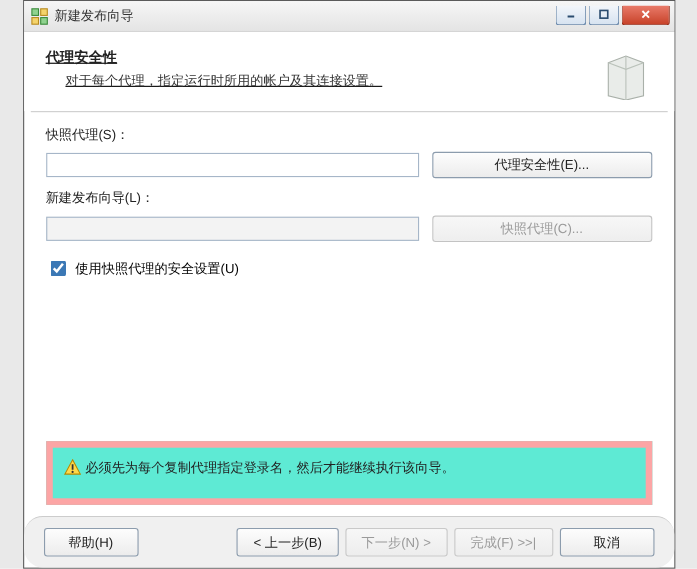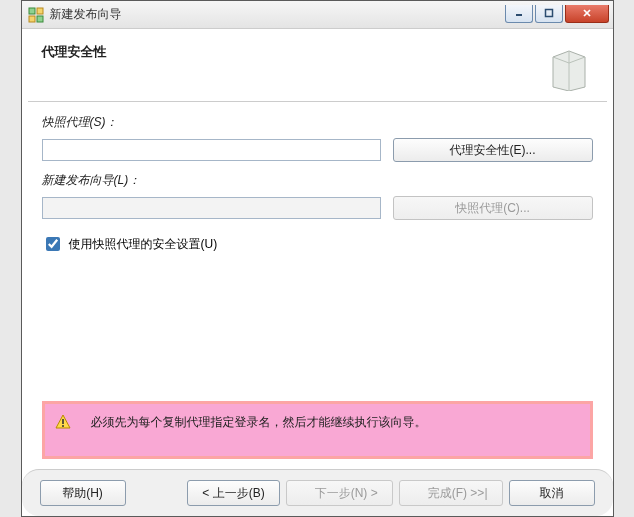--- a/index.html
+++ b/index.html
@@ -33,73 +33,73 @@
   .tc-btn.close {
     width: 44px;
     background: linear-gradient(#e97b6a,#c8432a);
     border-color: #9a2d18; color: #fff;
   }
   .tc-btn svg { width: 10px; height: 10px; }
   .header {
     padding: 14px 20px 10px 20px;
     display: flex; gap: 10px;
     background: #fff;
+    text-decoration: underline;
   }
   .header-left { flex: 1; }
   .header-title { font-size: 13px; font-weight: bold; color: #222; }
   .header-sub { color: #333; margin-left: 18px; margin-top: 4px; }
   .header-graphic {
     width: 48px; height: 48px;
     display: flex; align-items: flex-end; justify-content: center;
   }
   .header-graphic svg { width: 44px; height: 44px; }
   .divider { border: none; border-top: 1px solid #ccc; margin: 0 6px; }
   .body {
     flex: 1; padding: 12px 20px 0 20px;
     display: flex; flex-direction: column;
   }
-  .form-row { margin-bottom: 4px; font-style: italic; }
+  .form-row { margin-bottom: 4px; }
   .form-label { color: #222; margin-bottom: 3px; display: block; }
   .input-line { display: flex; gap: 12px; align-items: center; margin-bottom: 10px; }
   .text-input {
     flex: 1; height: 22px; border: 1px solid #a6b6c8; background: #fff;
     padding: 0 4px;
   }
   .sec-btn {
     width: 200px; height: 24px;
     border: 1px solid #8c9cad; background: linear-gradient(#fdfdfd,#ececec);
     border-radius: 3px; cursor: pointer; color: #222;
   }
   .sec-btn:disabled {
     color: #9a9a9a; border-color: #c3c3c3; background: linear-gradient(#f7f7f7,#eee);
     cursor: default;
   }
   .cb-row { display: flex; align-items: center; gap: 6px; margin-top: 4px; }
   .cb-row input[type=checkbox] { width: 14px; height: 14px; accent-color: #3b78b5; }
   .warning-box {
     margin-top: auto; margin-bottom: 10px;
-    border: 3px solid #fca5a5; background: #f9a8d4;
-    padding: 10px 10px; display: flex; align-items: flex-start; gap: 20px;
+    border: 6px solid #fca5a5; background: #5eead4;
+    padding: 10px 10px; display: flex; align-items: flex-start; gap: 4px;
     height: 58px;
   }
   .warning-box .warn-icon { flex: 0 0 auto; }
   .warning-box .warn-text { color: #222; }
   .footer {
     border-top: 1px solid #ccc; background: #f0f0f0;
     padding: 10px 18px; display: flex; align-items: center; gap: 6px; border-radius: 17px;
   }
   .footbtn {
     height: 26px; padding: 0 14px; min-width: 86px;
     border: 1px solid #8c9cad; background: linear-gradient(#fdfdfd,#ececec);
     border-radius: 3px; cursor: pointer; color: #222;
   }
   .footbtn:disabled {
     color: #9a9a9a; border-color: #c9c9c9; background: linear-gradient(#f7f7f7,#ededed);
     cursor: default;
-    padding-left: 28px;
   }
   .spacer { flex: 1; }
   .text-input:disabled { background: #f3f3f3; color: #999; }
 </style>
 </head>
 <body>
 
 <div class="window">
 
   <div class="titlebar">
@@ -128,20 +128,21 @@
             <line x1="2" y1="2" x2="8" y2="8" stroke="currentColor" stroke-width="1.7"></line>
             <line x1="8" y1="2" x2="2" y2="8" stroke="currentColor" stroke-width="1.7"></line>
           </svg>
       </div>
     </div>
   </div>
 
   <div class="header">
     <div class="header-left">
       <div class="header-title">代理安全性</div>
+      <div class="header-sub">对于每个代理，指定运行时所用的帐户及其连接设置。</div>
     </div>
     <div class="header-graphic">
       <svg viewBox="0 0 44 44">
         <polygon points="6,10 22,4 38,10 38,40 22,44 6,40" fill="#e9ece9" stroke="#a9b0a9"></polygon>
         <polyline points="22,4 22,44" fill="none" stroke="#bac2ba"></polyline>
         <polyline points="6,10 22,16 38,10" fill="none" stroke="#bac2ba"></polyline>
       </svg>
     </div>
   </div>
 

